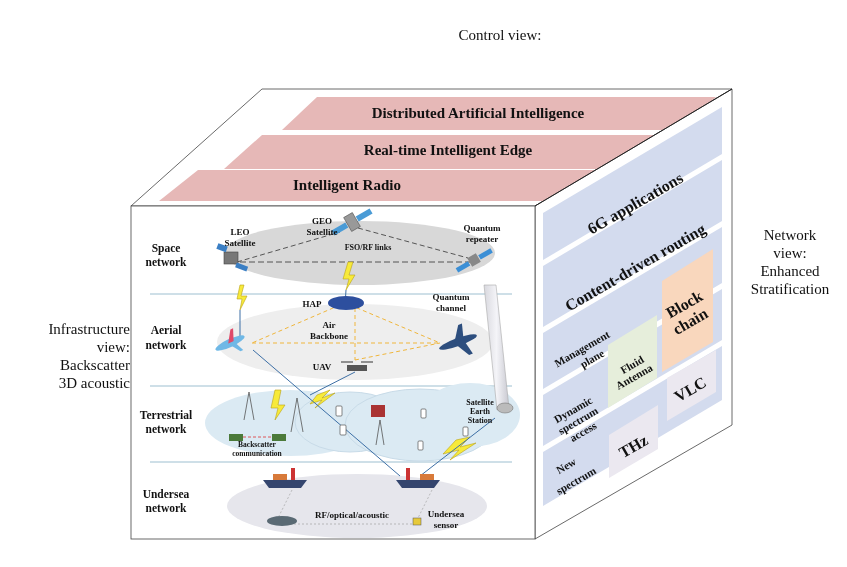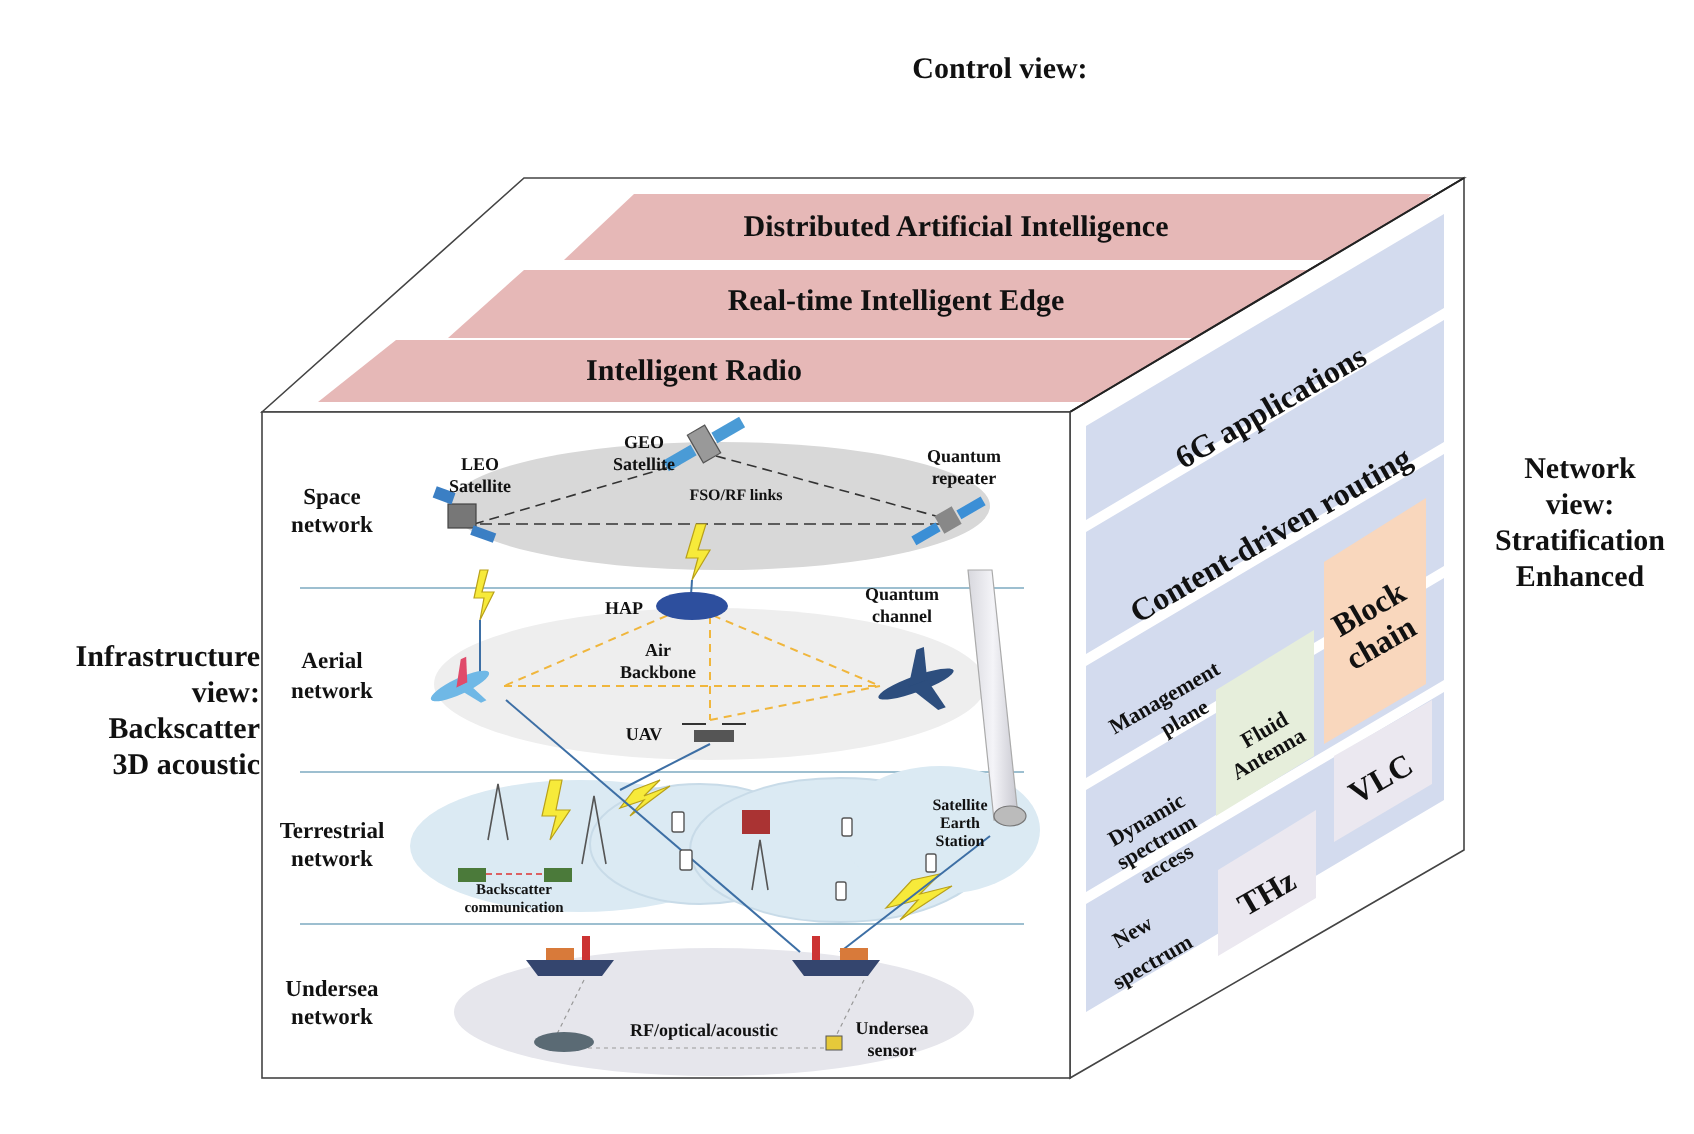--- a/index.html
+++ b/index.html
@@ -1,19 +1,19 @@
 <!DOCTYPE html>
 <html><head>
 <meta charset="utf-8">
 <style>
   html,body{margin:0;padding:0;background:#fff;}
   body{width:847px;height:567px;position:relative;overflow:hidden;font-family:"Liberation Serif","DejaVu Serif",serif;}
   svg{position:absolute;left:0;top:0;}
   .lbl{font-family:"Liberation Serif","DejaVu Serif",serif;font-weight:bold;fill:#111;}
-  .view{position:absolute;text-align:center;font-weight:bold;font-size:15px;line-height:18px;color:#111;font-family:"Liberation Serif","DejaVu Serif",serif;}
+  .view{position:absolute;text-align:center;font-weight:normal;font-size:15px;line-height:18px;color:#111;font-family:"Liberation Serif","DejaVu Serif",serif;}
 </style>
 </head>
 <body>
 
 <svg width="847" height="567" viewBox="0 0 847 567">
   <defs>
     <linearGradient id="tube" x1="0" x2="1">
       <stop offset="0" stop-color="#d8d8de"></stop>
         <stop offset="0.5" stop-color="#f4f4f8"></stop>
         <stop offset="1" stop-color="#c8c8d0"></stop>
@@ -216,21 +216,21 @@
     <text x="446" y="528">sensor</text>
   </g>
 </svg>
 
 <div class="view" style="left:440px;top:26px;width:120px;">
   <div>Control view:</div>
 </div>
 <div class="view" style="left:733px;top:226px;width:114px;">
   <div>Network</div>
   <div>view:</div>
+  <div>Enhanced</div>
   <div>Stratification</div>
-  <div>Enhanced</div>
 </div>
 <div class="view" style="left:0px;top:320px;width:130px;text-align:right;">
   <div>Infrastructure</div>
   <div>view:</div>
   <div>Backscatter</div>
   <div>3D acoustic</div>
 </div>
 
 </body></html>

